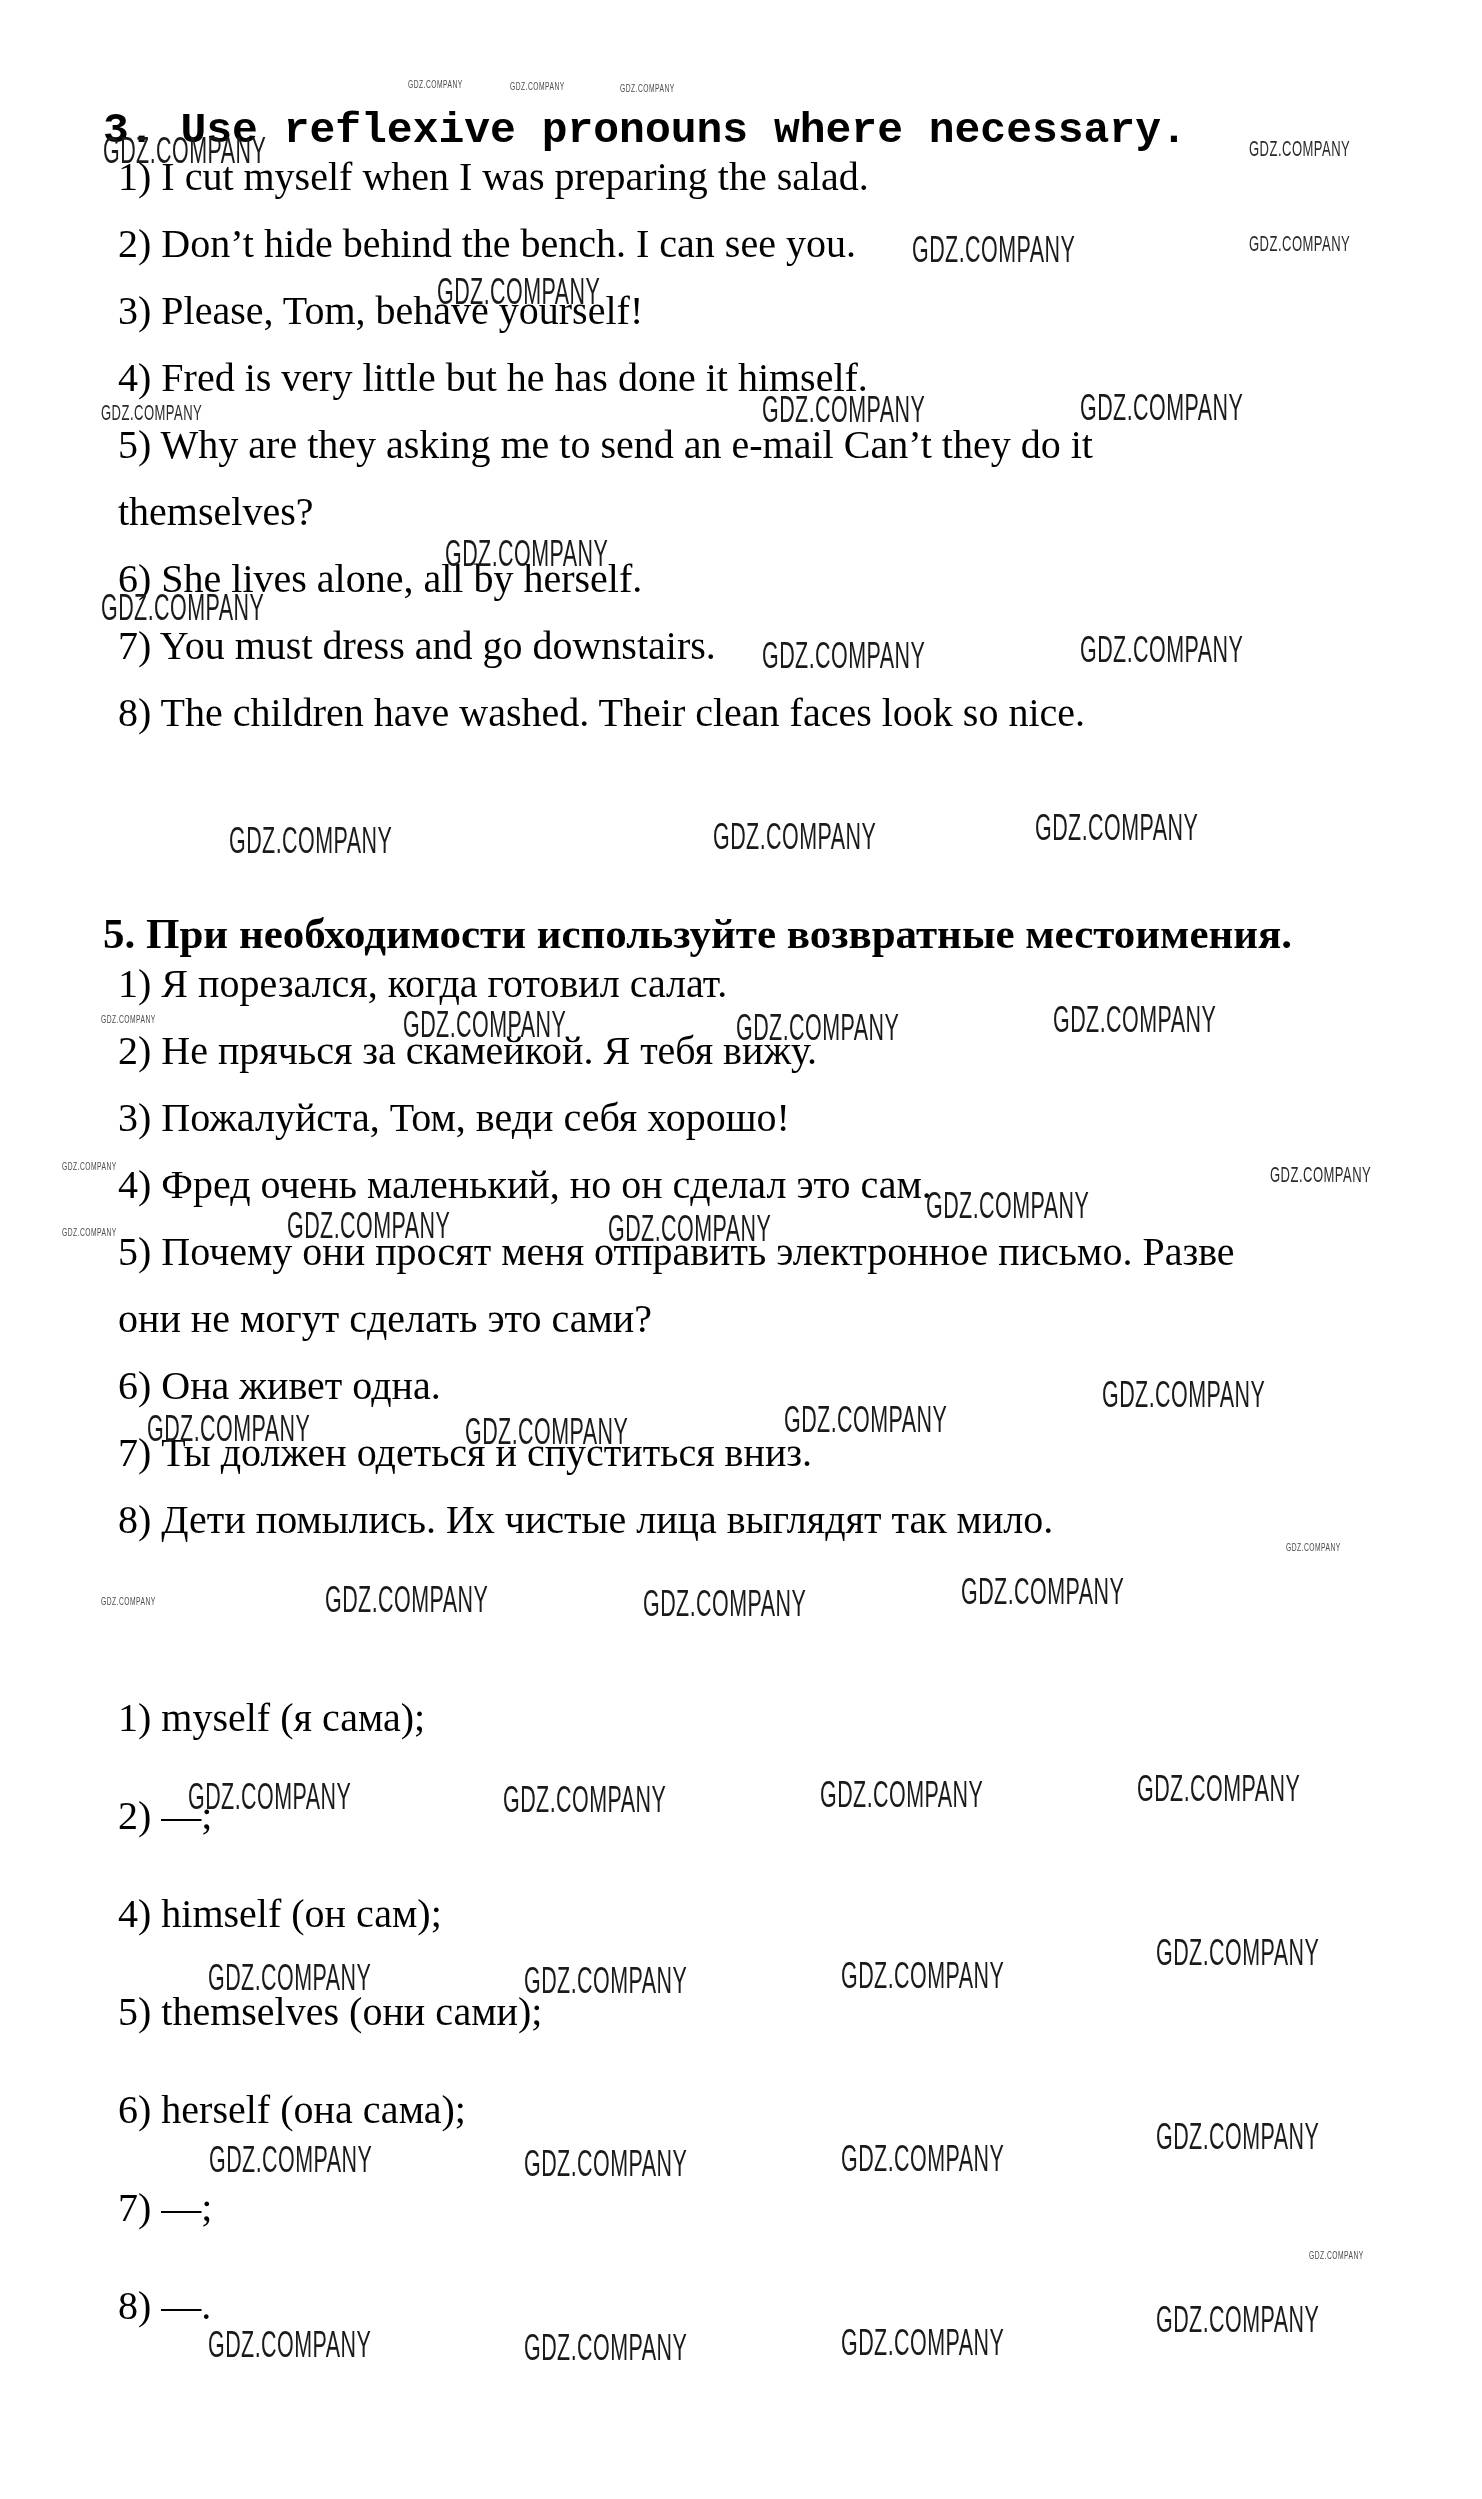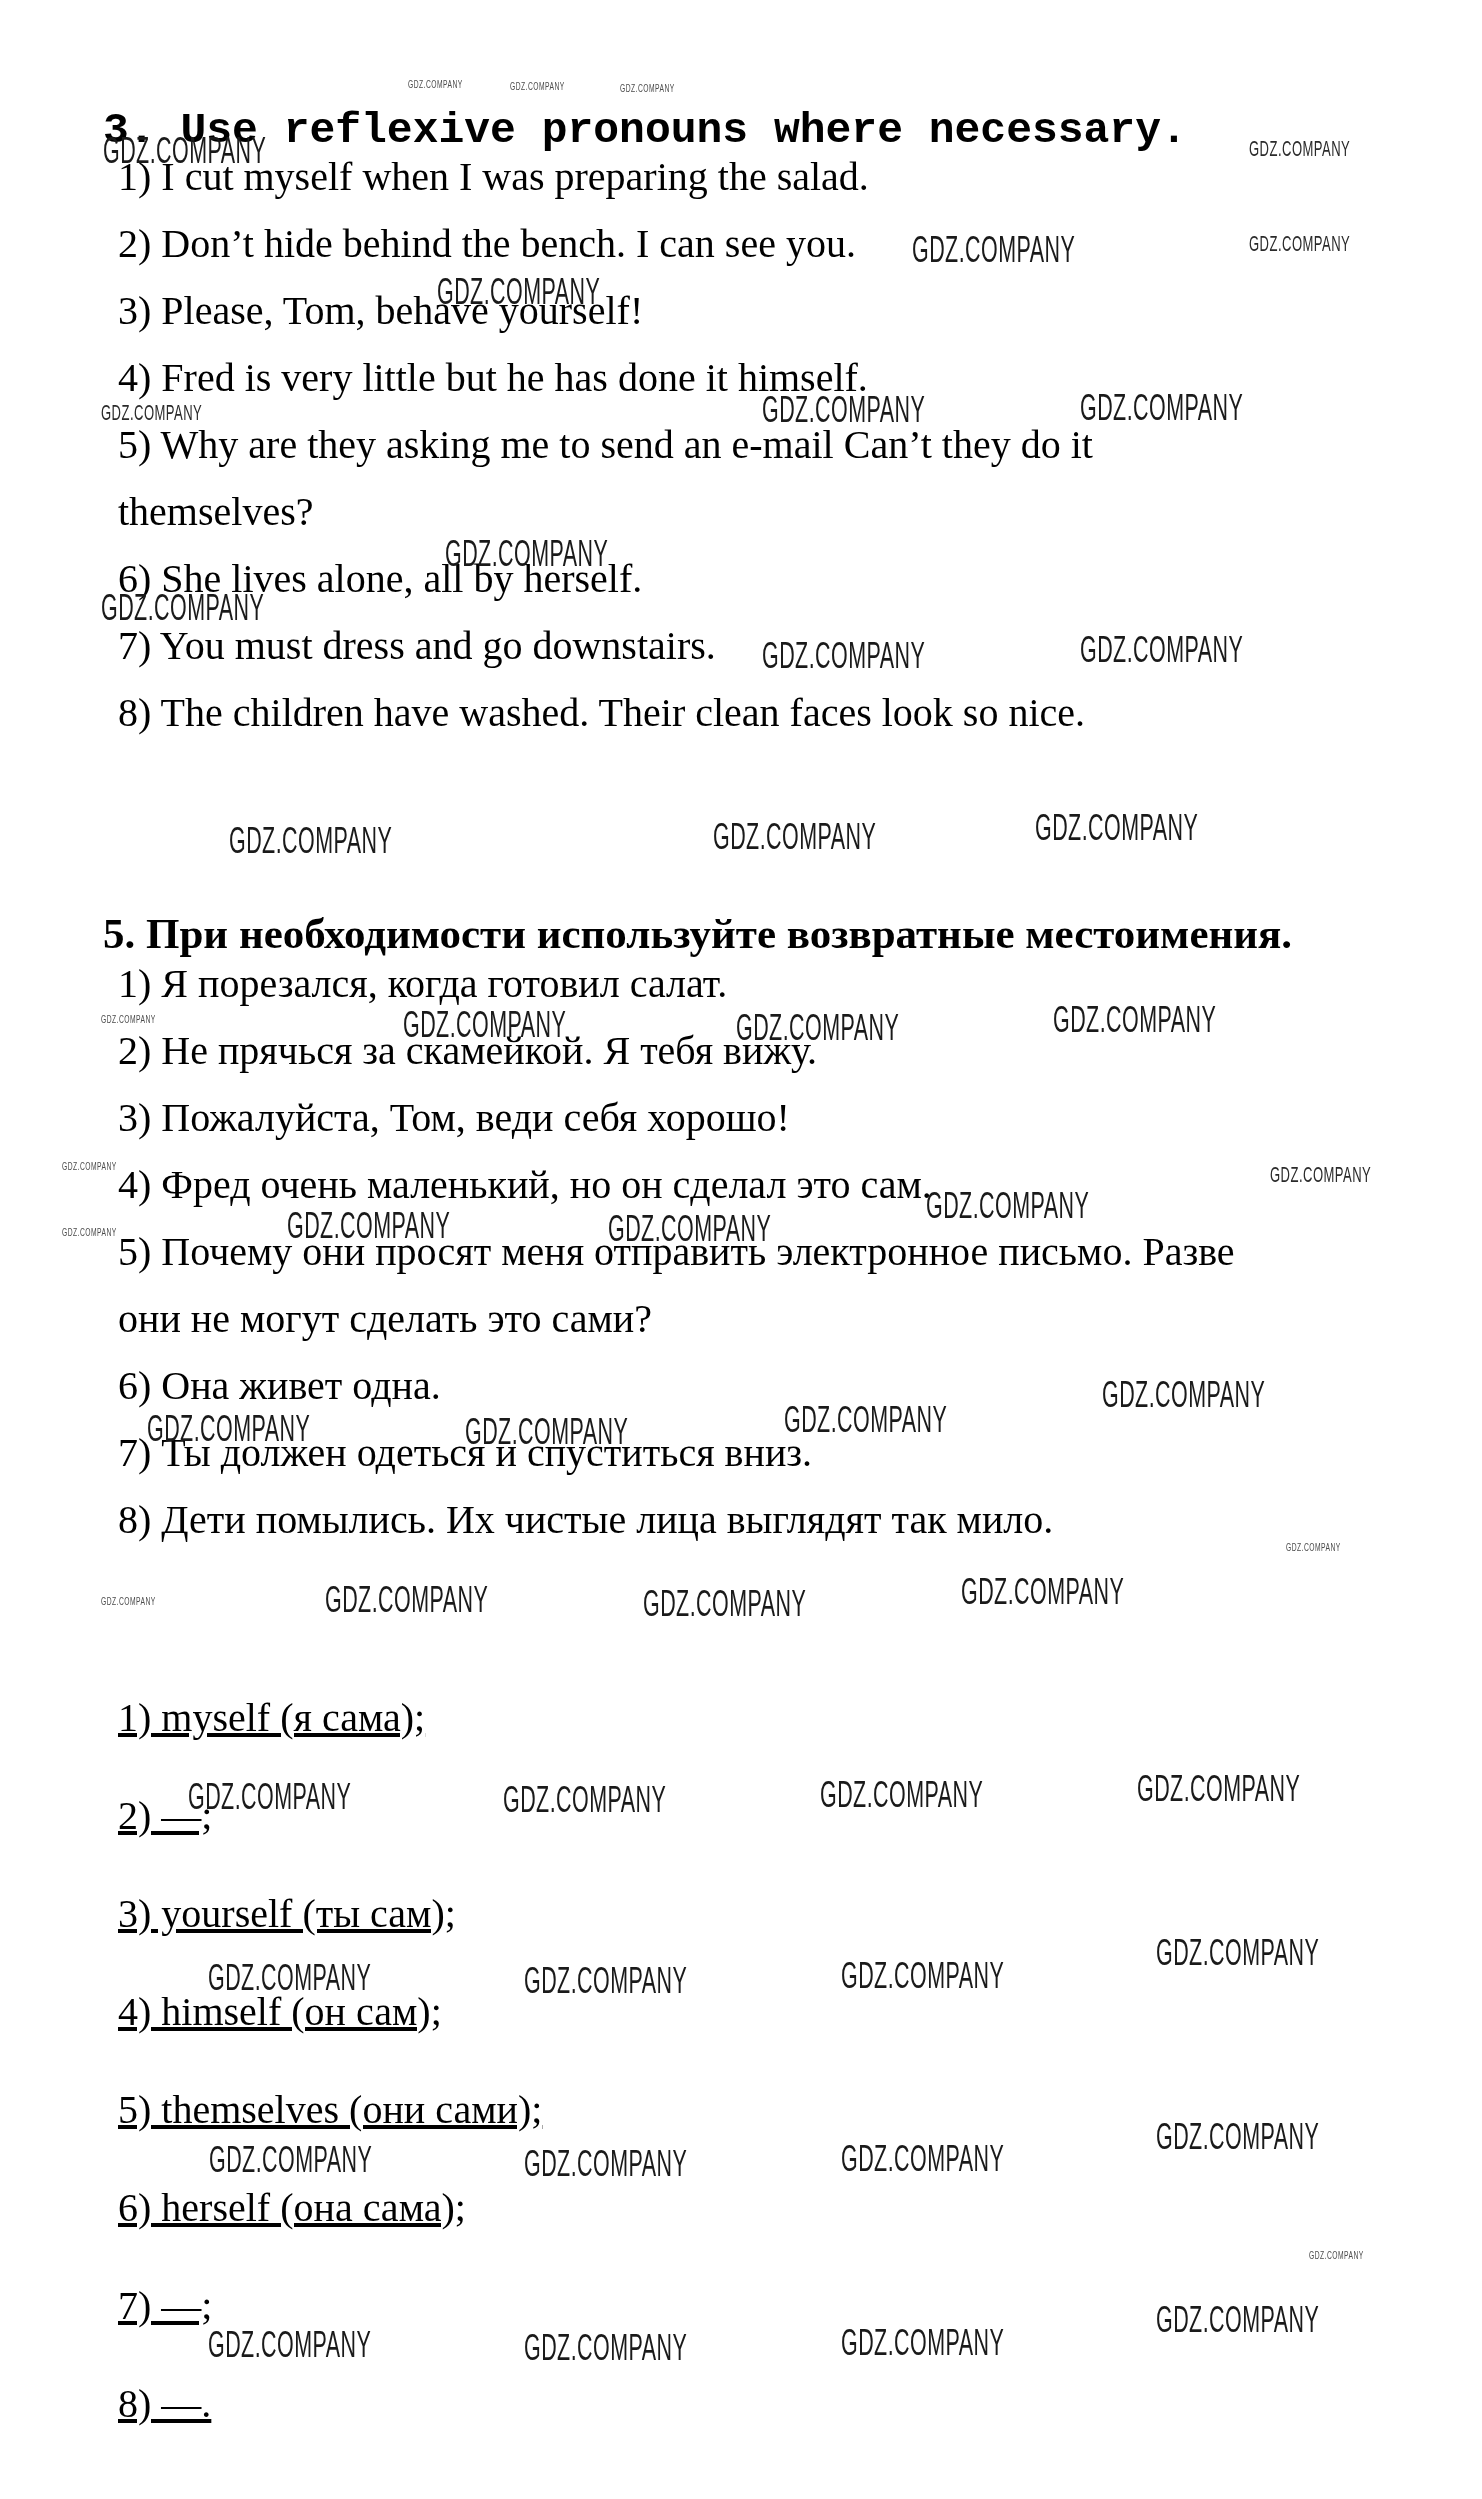--- a/index.html
+++ b/index.html
@@ -16,21 +16,21 @@
     font-weight: bold;
     font-size: 43px;
     line-height: 1.2;
     white-space: nowrap;
   }
   #english-title { top: 76px; font-family: Liberation Mono, monospace; }
   #russian-title { top: 879px; }
   .list { position: absolute; left: 118px; }
   #english-list { top: 143px; }
   #russian-list { top: 950px; }
-  #answers-list { top: 1669px; text-decoration: underline; }
+  #answers-list { top: 1669px; }
   .line {
     font-size: 40px;
     line-height: 67px;
     height: 67px;
     white-space: nowrap;
   }
   #answers-list .line {
     line-height: 98px;
     height: 98px;
   }
@@ -79,21 +79,20 @@
     <div class="line">они не могут сделать это сами?</div>
     <div class="line">6) Она живет одна.</div>
     <div class="line">7) Ты должен одеться и спуститься вниз.</div>
     <div class="line">8) Дети помылись. Их чистые лица выглядят так мило.</div>
   </div>
 
 <div class="list" id="answers-list">
 
 <div class="line">1) myself (я сама);</div>
     <div class="line">2) —;</div>
-    <div class="line">3) yourself (ты сам);</div>
     <div class="line">4) himself (он сам);</div>
     <div class="line">5) themselves (они сами);</div>
     <div class="line">6) herself (она сама);</div>
     <div class="line">7) —;</div>
     <div class="line">8) —.</div>
   </div>
 
 <div id="watermark-layer">
     <div class="wm xs" style="left: 408px; top: 77px;">GDZ.COMPANY</div>
     <div class="wm xs" style="left: 510px; top: 79px;">GDZ.COMPANY</div>

